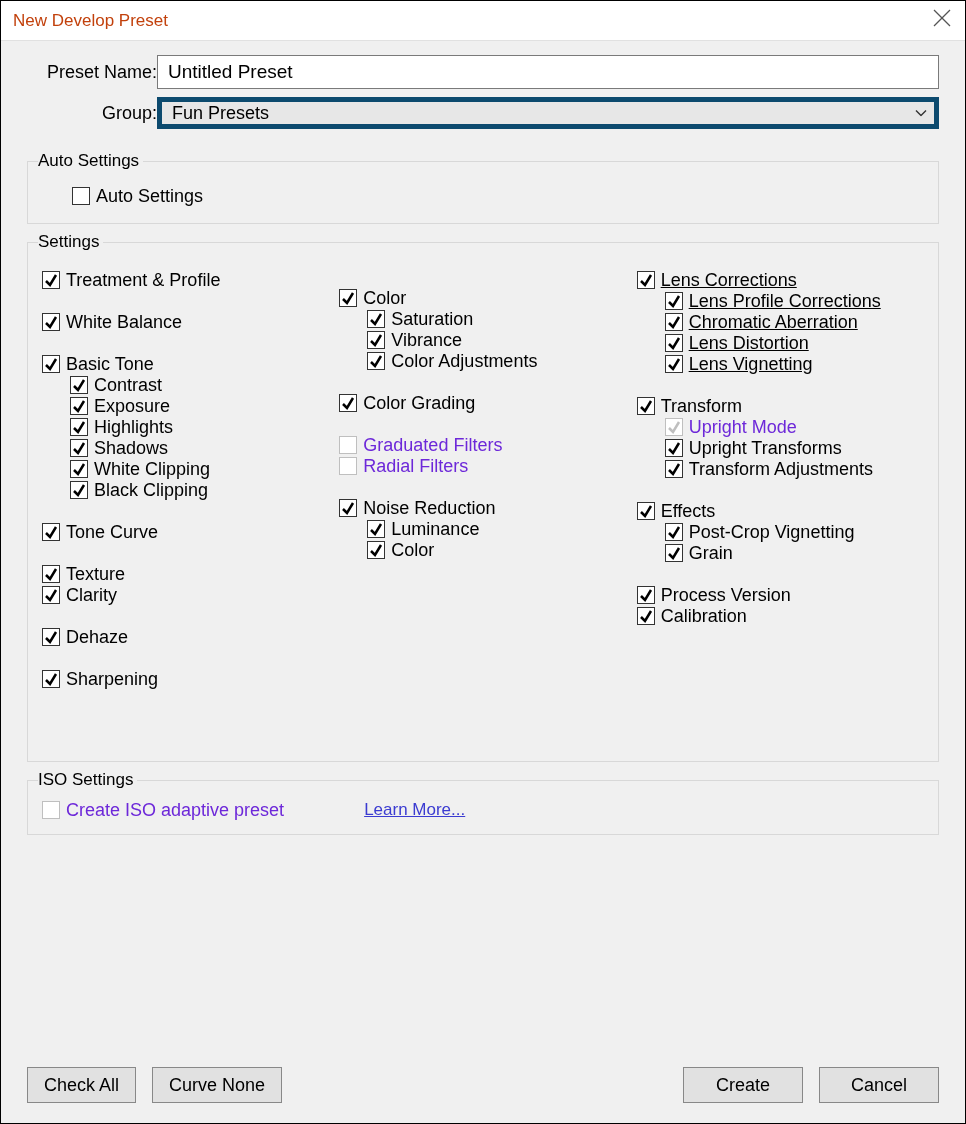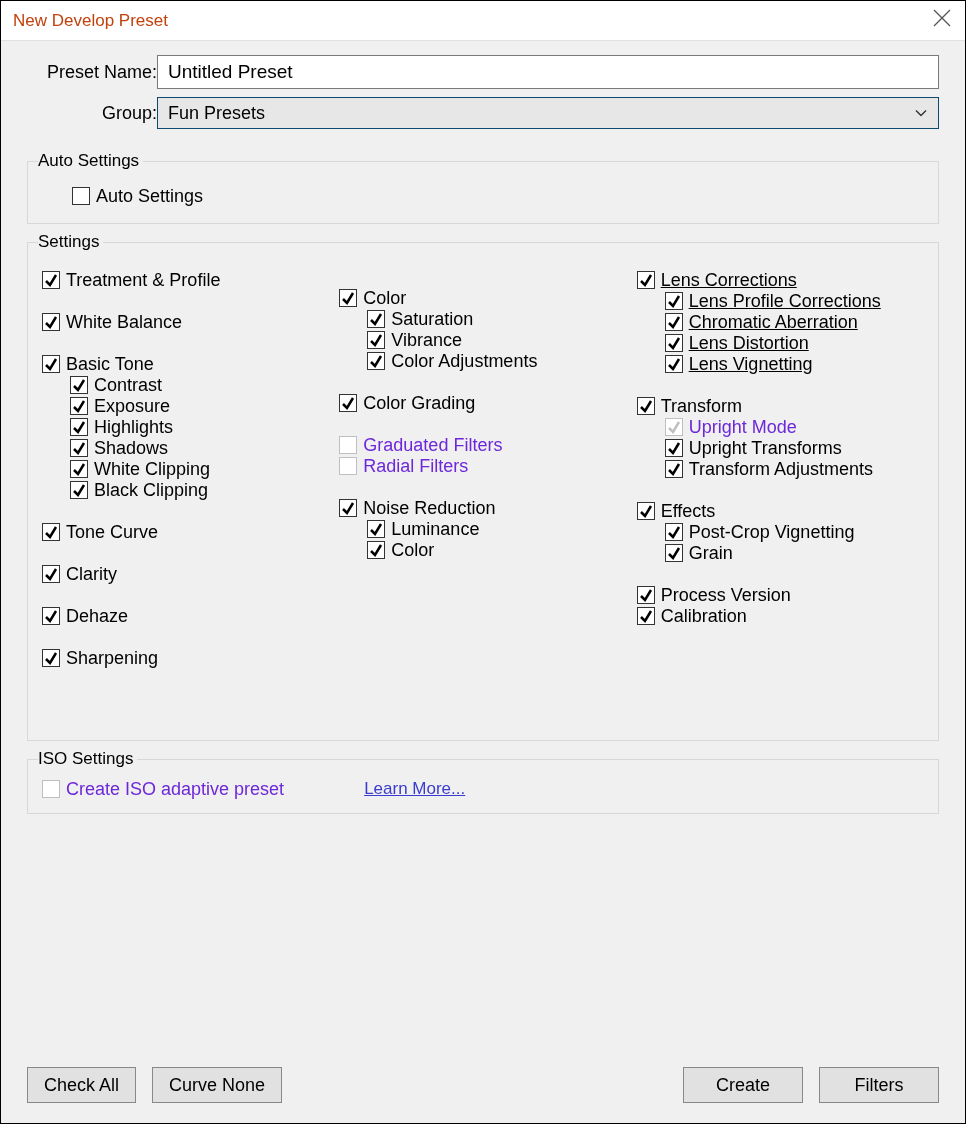--- a/index.html
+++ b/index.html
@@ -67,21 +67,21 @@
     font-family: inherit;
   }
   .select-wrap {
     flex: 1;
     position: relative;
   }
   .select-field {
     width: 100%;
     height: 32px;
     background: #e7e7e7;
-    border: 1px solid #0c4a6e;
+    border: 5px solid #0c4a6e;
     padding: 0 30px 0 10px;
     font-size: 18px;
     display: flex;
     align-items: center;
   }
   .chev-down {
     position: absolute;
     right: 12px;
     top: 50%;
     transform: translateY(-50%);
@@ -331,20 +331,30 @@
               </label>
             </div>
             <div style="height: 18px;"></div>
             <div class="block" style="margin-bottom: 0px;">
               <label class="chk checked">
                 <span class="box">
                   <svg viewBox="0 0 14 14">
                     <polyline points="2,8 6,12 12,2"></polyline>
                   </svg>
                 </span>
+                <span>Texture</span>
+              </label>
+            </div>
+            <div class="block" style="margin-bottom: 0px;">
+              <label class="chk checked">
+                <span class="box">
+                  <svg viewBox="0 0 14 14">
+                    <polyline points="2,8 6,12 12,2"></polyline>
+                  </svg>
+                </span>
                 <span>Clarity</span>
               </label>
             </div>
             <div style="height: 18px;"></div>
             <div class="block" style="margin-bottom: 0px;">
               <label class="chk checked">
                 <span class="box">
                   <svg viewBox="0 0 14 14">
                     <polyline points="2,8 6,12 12,2"></polyline>
                   </svg>
@@ -604,15 +614,15 @@
       </div>
     </fieldset>
 
   </div>
 
   <div class="footer">
     <button class="btn">Check All</button>
     <button class="btn" style="min-width:130px">Curve None</button>
     <span class="spacer"></span>
     <button class="btn" style="min-width:120px">Create</button>
-    <button class="btn" style="min-width:120px">Filters</button>
+    <button class="btn" style="min-width:120px">Cancel</button>
   </div>
 </div>
 
 </body></html>

